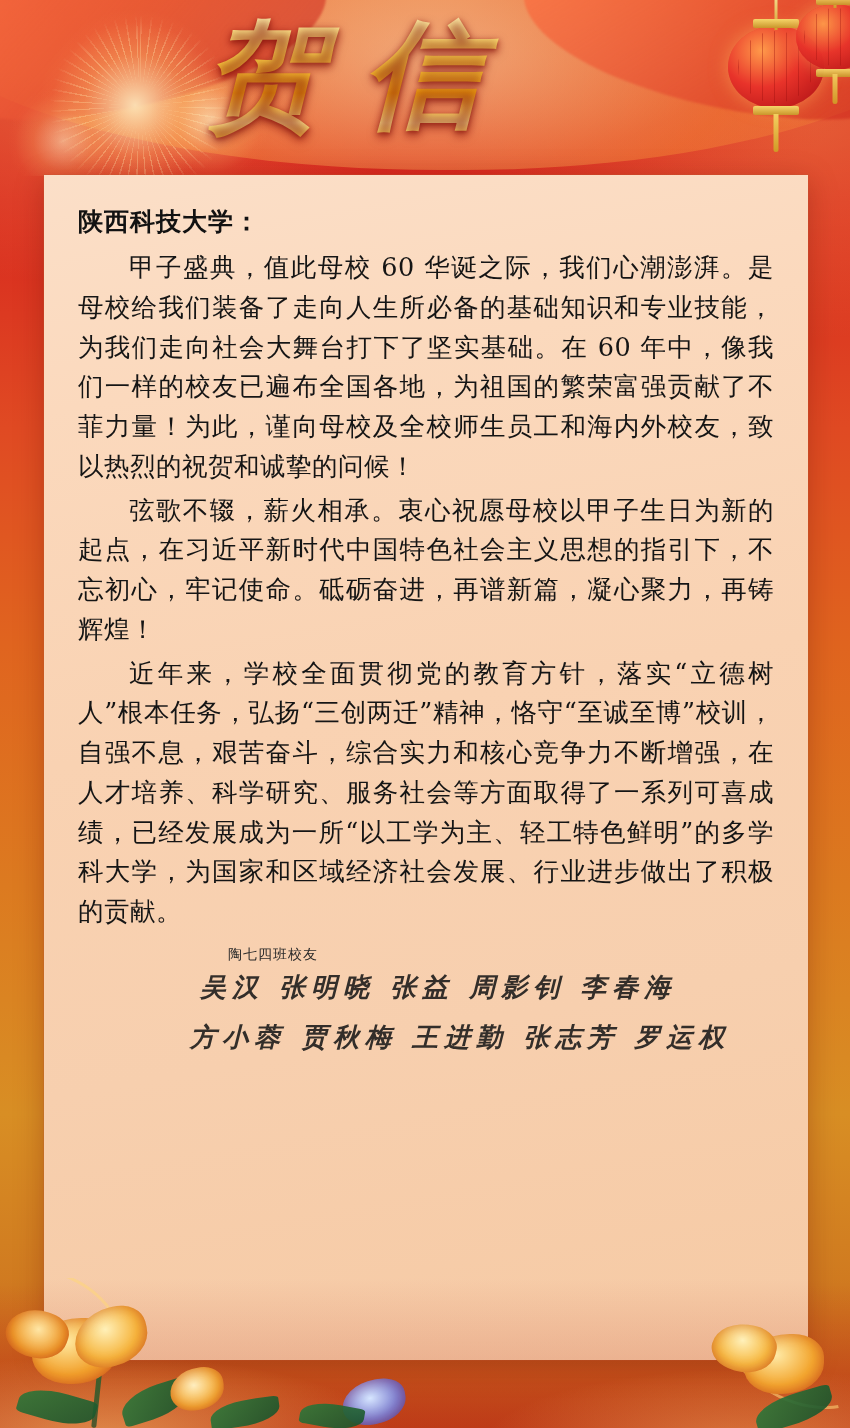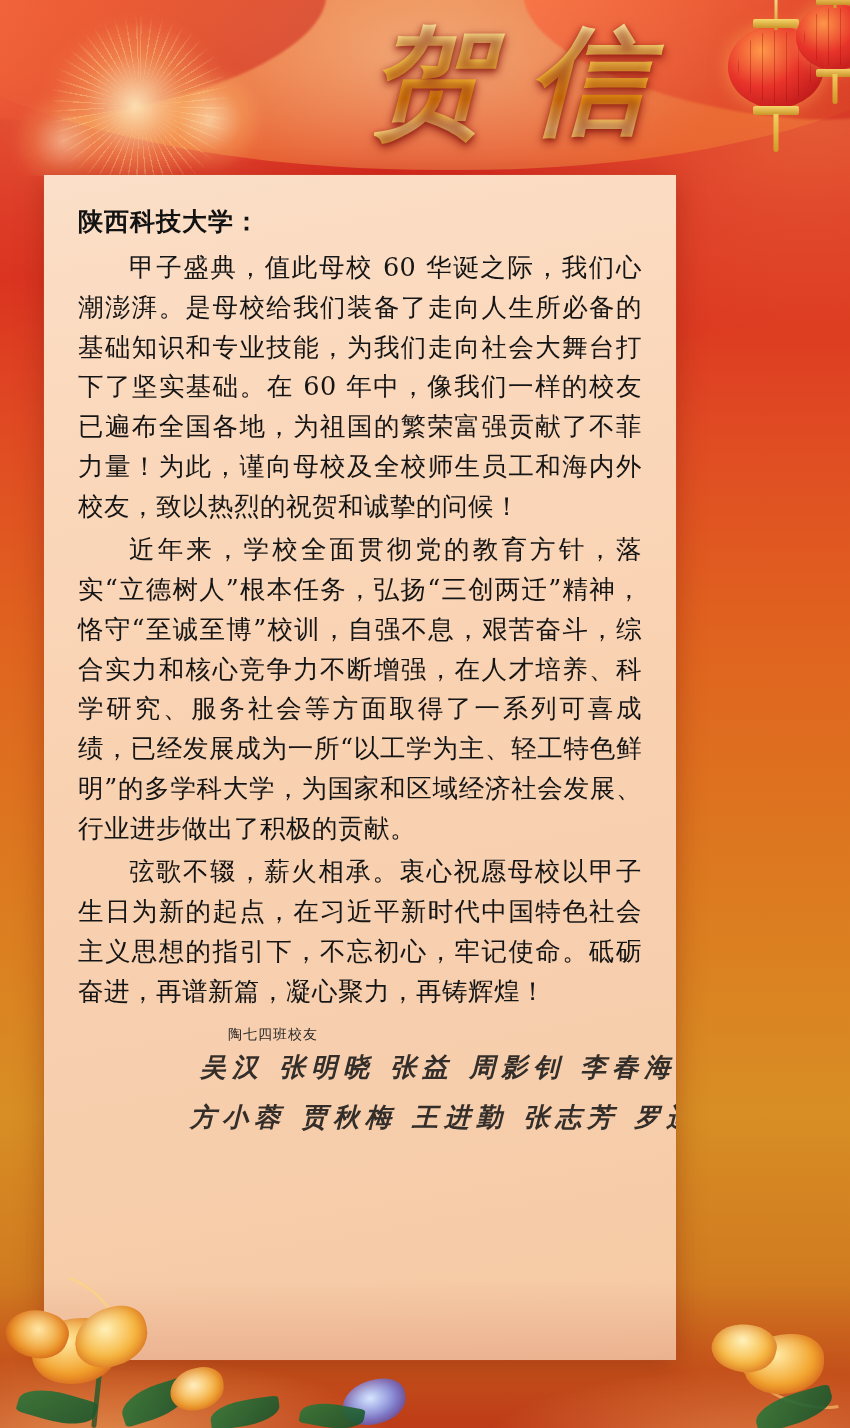--- a/index.html
+++ b/index.html
@@ -108,23 +108,23 @@
   .l1 .tassel { bottom: -44px; height: 38px; }
   .l1 .cord { top: -30px; height: 34px; }
   .l2 { right: -24px; top: 4px; width: 78px; height: 66px; opacity: .95; }
   .l2 .cap { width: 38px; height: 8px; }
   .l2 .tassel { bottom: -34px; height: 30px; }
   .l2 .cord { top: -20px; height: 24px; }
 
   
   .title-wrap {
     position: absolute;
-    left: 0; top: 12px;
+    left: 0; top: 6px;
     width: 687px;
-    text-align: right;
+    text-align: center;
     z-index: 5;
   }
   .title {
     display: inline-block;
     font-family: "DejaVu Serif", "Liberation Serif", serif;
     font-size: 118px;
     line-height: 1.15;
     letter-spacing: 40px;
     padding-left: 40px;
     font-weight: 700;
@@ -136,21 +136,21 @@
     color: transparent;
     text-shadow: 0 3px 10px rgba(120,10,10,0.55);
     filter: drop-shadow(0 2px 2px rgba(140,20,10,0.6));
   }
 
   
   .letter {
     position: absolute;
     left: 44px;
     top: 175px;
-    width: 632px;
+    width: 764px;
     height: 1185px;
     background: linear-gradient(170deg, #fbdfc8 0%, #fbd9bd 18%, #f9d2b2 45%, #f7cfae 70%, #f6caa4 100%);
     box-shadow: 0 0 0 1px rgba(190,90,50,0.25), 0 6px 26px rgba(110,20,10,0.35);
     overflow: hidden;
   }
   .letter-inner {
     padding: 30px 34px 10px 34px;
     color: #1b1b1b;
   }
   .salutation {
@@ -274,22 +274,22 @@
   <div class="title-wrap">
     <div class="title">贺信</div>
   </div>
 
   <div class="letter">
     <div class="letter-inner">
 
       <p class="salutation">陕西科技大学：</p>
 
       <p class="para">甲子盛典，值此母校 60 华诞之际，我们心潮澎湃。是母校给我们装备了走向人生所必备的基础知识和专业技能，为我们走向社会大舞台打下了坚实基础。在 60 年中，像我们一样的校友已遍布全国各地，为祖国的繁荣富强贡献了不菲力量！为此，谨向母校及全校师生员工和海内外校友，致以热烈的祝贺和诚挚的问候！</p>
+      <p class="para">弦歌不辍，薪火相承。衷心祝愿母校以甲子生日为新的起点，在习近平新时代中国特色社会主义思想的指引下，不忘初心，牢记使命。砥砺奋进，再谱新篇，凝心聚力，再铸辉煌！</p>
       <p class="para">近年来，学校全面贯彻党的教育方针，落实“立德树人”根本任务，弘扬“三创两迁”精神，恪守“至诚至博”校训，自强不息，艰苦奋斗，综合实力和核心竞争力不断增强，在人才培养、科学研究、服务社会等方面取得了一系列可喜成绩，已经发展成为一所“以工学为主、轻工特色鲜明”的多学科大学，为国家和区域经济社会发展、行业进步做出了积极的贡献。</p>
-      <p class="para">弦歌不辍，薪火相承。衷心祝愿母校以甲子生日为新的起点，在习近平新时代中国特色社会主义思想的指引下，不忘初心，牢记使命。砥砺奋进，再谱新篇，凝心聚力，再铸辉煌！</p>
 
       <div class="sig-block">
         <div class="sig-label">陶七四班校友</div>
 
         <div class="sig sig-row1" style="left:122px;">吴汉 张明晓 张益 周影钊 李春海</div>
         <div class="sig sig-row2" style="left:112px;">方小蓉 贾秋梅 王进勤 张志芳 罗运权</div>
 
       </div>
 
     </div>

